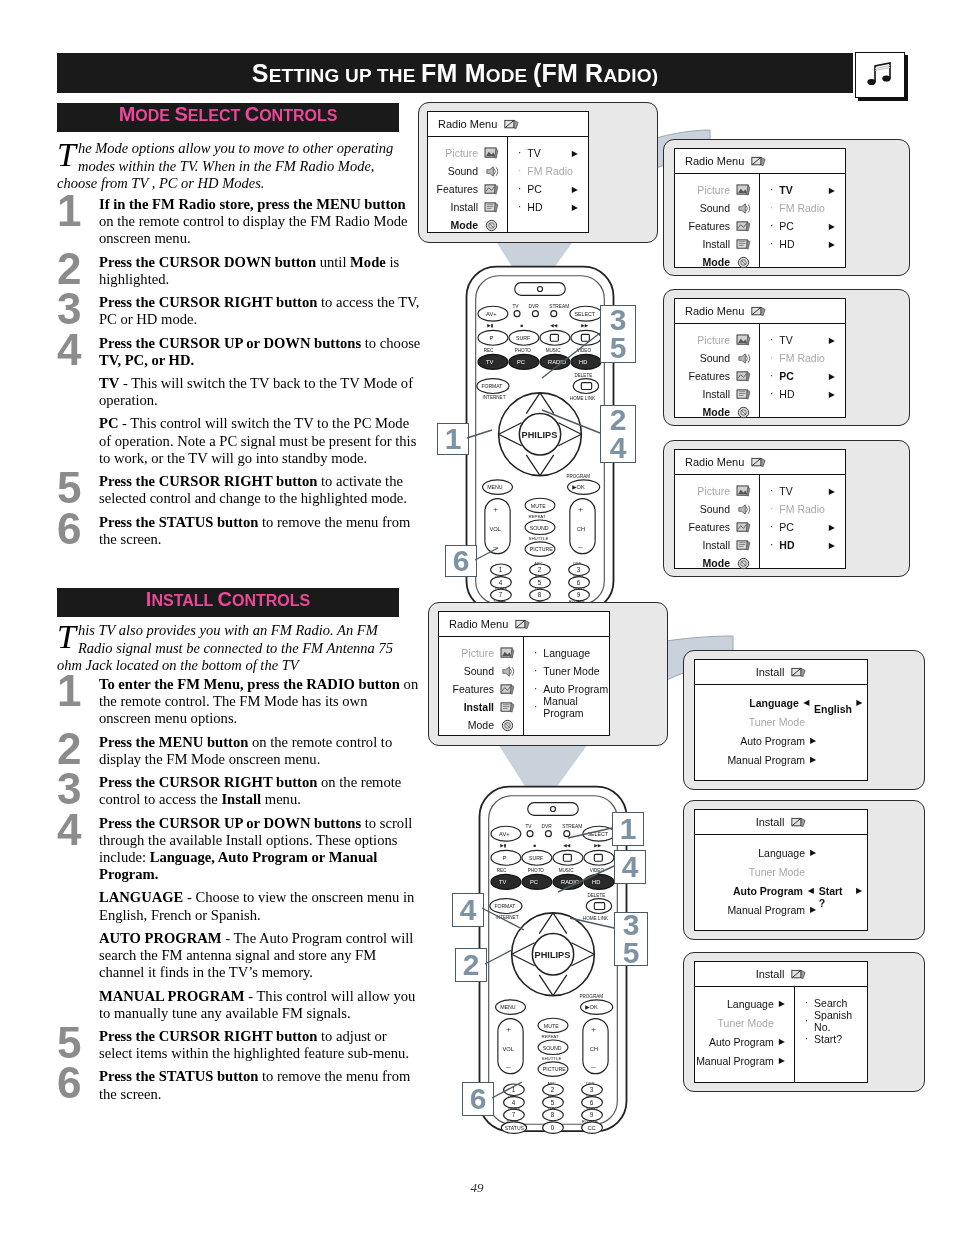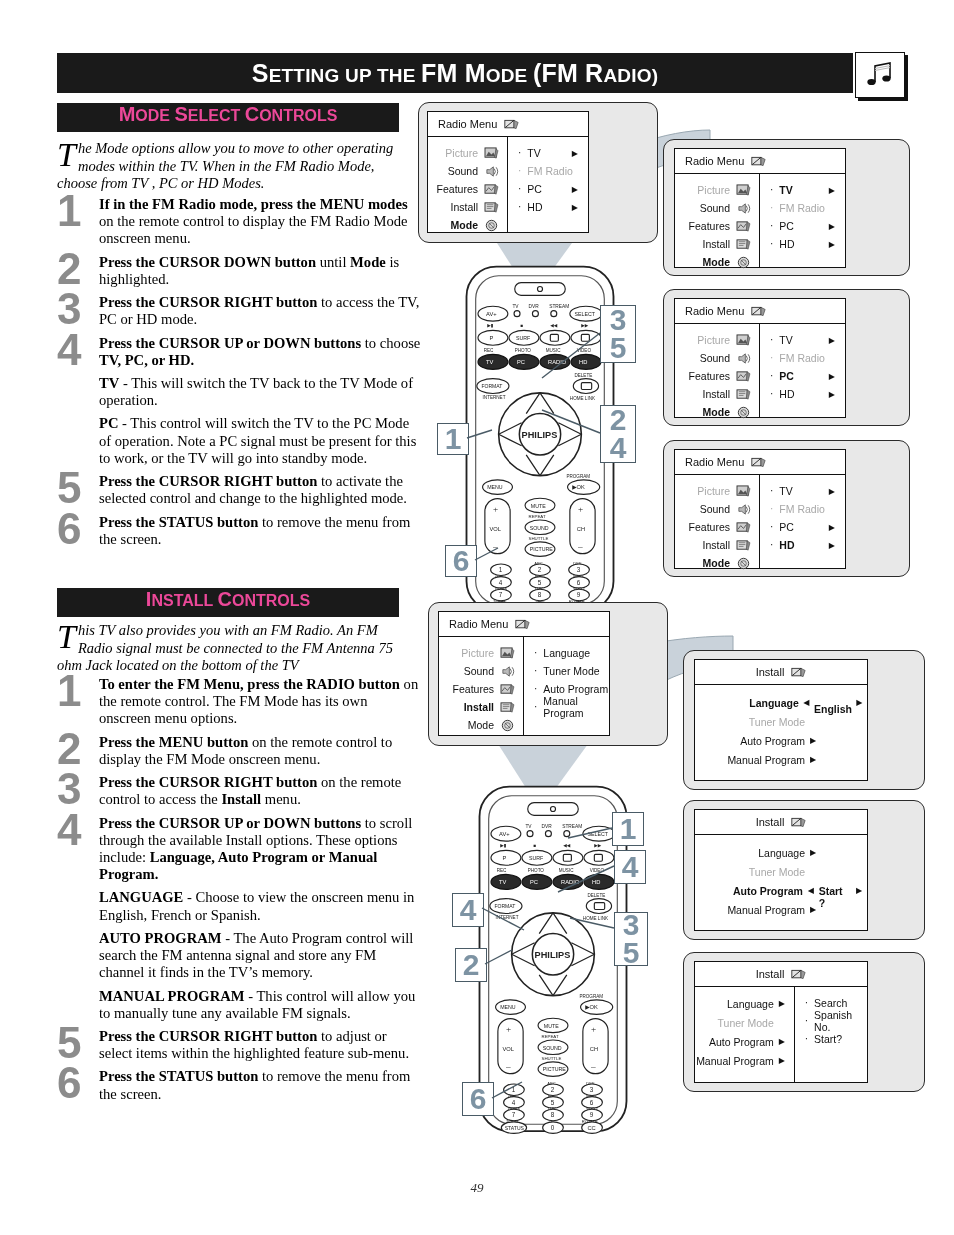--- a/index.html
+++ b/index.html
@@ -105,21 +105,21 @@
     <div class="t">
       <span>M</span><span class="sm">ODE </span><span>S</span><span class="sm">ELECT </span><span>C</span><span class="sm">ONTROLS</span>
     </div>
   </div>
   <div class="intro" id="intro1">
     <span class="dropcap">T</span><span>he Mode options allow you to move to other operating modes within the TV. When in the FM Radio Mode, choose from TV , PC or HD Modes.</span>
   </div>
   <div class="steps" id="steps1">
       <div class="step">
         <span class="num">1</span>
-        <p><b>If in the FM Radio mode, press the MENU modes</b> on the remote control to display the FM Radio Mode onscreen menu.</p>
+        <p><b>If in the FM Radio store, press the MENU button</b> on the remote control to display the FM Radio Mode onscreen menu.</p>
       </div>
       <div class="step">
         <span class="num">2</span>
         <p><b>Press the CURSOR DOWN button</b> until <b>Mode</b> is highlighted.</p>
       </div>
       <div class="step">
         <span class="num">3</span>
         <p><b>Press the CURSOR RIGHT button</b> to access the TV, PC or HD mode.</p>
       </div>
       <div class="step">

